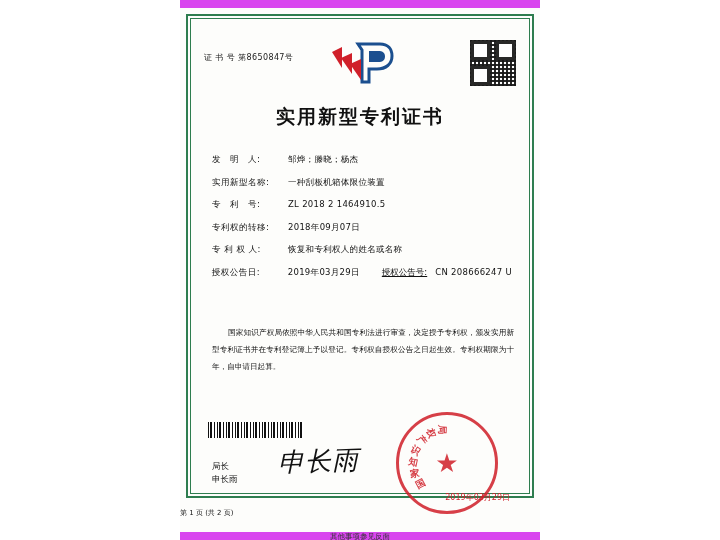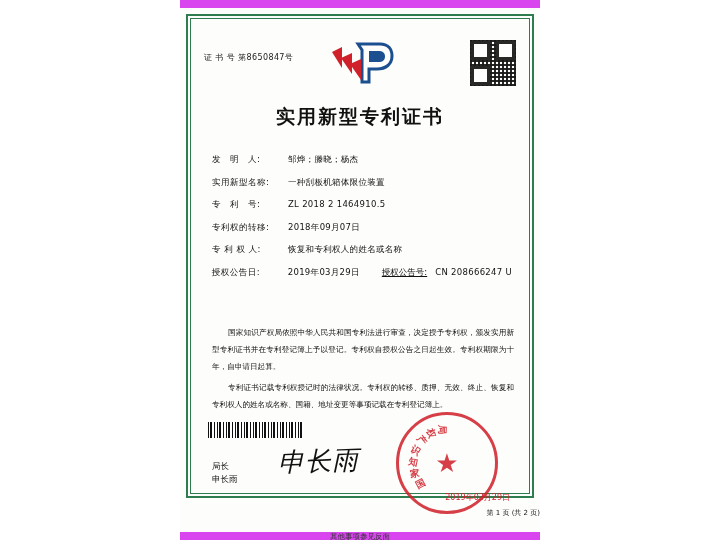--- a/index.html
+++ b/index.html
@@ -228,21 +228,21 @@
     top: 484px;
     font-size: 8px;
     color: #d0202a;
     white-space: nowrap;
   }
   .page-foot {
     position: absolute;
     left: 0;
     right: 0;
     top: 500px;
-    text-align: right;
+    text-align: left;
     font-size: 7px;
     color: #111;
   }
   .outside-foot {
     position: absolute;
     left: 0;
     right: 0;
     top: 524px;
     text-align: center;
     font-size: 7.5px;
@@ -313,21 +313,20 @@
       <div class="field-row double">
         <span class="field-label">授权公告日:</span>
         <span class="field-value">2019年03月29日</span>
         <span class="second-label">授权公告号:</span>
         <span class="field-value">CN 208666247 U</span>
       </div>
     </div>
 
     <div class="body-text">
       <p>国家知识产权局依照中华人民共和国专利法进行审查，决定授予专利权，颁发实用新型专利证书并在专利登记簿上予以登记。专利权自授权公告之日起生效。专利权期限为十年，自申请日起算。</p>
-      <p>专利证书记载专利权授记时的法律状况。专利权的转移、质押、无效、终止、恢复和专利权人的姓名或名称、国籍、地址变更等事项记载在专利登记簿上。</p>
     </div>
 
     <div class="barcode"></div>
 
     <div class="sig-label">
       <div>局长</div>
       <div>申长雨</div>
     </div>
 
     <div class="sig-script">申长雨</div>

